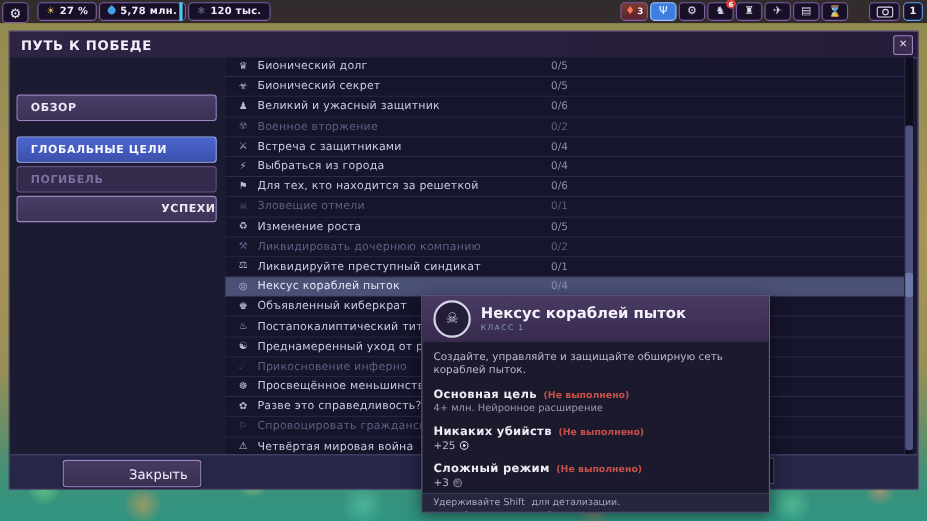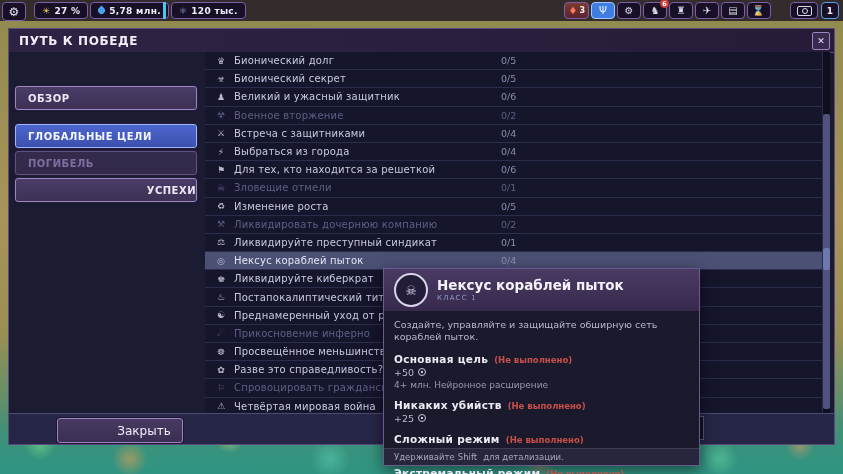--- a/index.html
+++ b/index.html
@@ -257,21 +257,21 @@
     <span class="gl">Ликвидируйте преступный синдикат</span>
     <span class="gc">0/1</span>
   </div>
       <div class="goal-row st-selected">
     <span class="gi">◎</span>
     <span class="gl">Нексус кораблей пыток</span>
     <span class="gc">0/4</span>
   </div>
       <div class="goal-row st-normal">
     <span class="gi">♚</span>
-    <span class="gl">Ликвидируйте киберкрат</span>
+    <span class="gl">Объявленный киберкрат</span>
 
   </div>
       <div class="goal-row st-normal">
     <span class="gi">♨</span>
     <span class="gl">Постапокалиптический титан</span>
 
   </div>
       <div class="goal-row st-normal">
     <span class="gi">☯</span>
     <span class="gl">Преднамеренный уход от реальности</span>
@@ -326,24 +326,20 @@
     </div>
   </div>
   <div class="tt-body">
     <div class="tt-desc">Создайте, управляйте и защищайте обширную сеть кораблей пыток.</div>
     <div id="tt-sections">
         <div class="tt-section">
     <div class="tt-sec-line">
       <span class="tt-sec-title">Основная цель</span>
       <span class="tt-status">(Не выполнено)</span>
     </div>
-    <div class="tt-reward">
-      <span>+50</span>
-      <span class="reward-icon nanite"></span>
-    </div>
     <div class="tt-note">4+ млн. Нейронное расширение</div>
   </div>
         <div class="tt-section">
     <div class="tt-sec-line">
       <span class="tt-sec-title">Никаких убийств</span>
       <span class="tt-status">(Не выполнено)</span>
     </div>
     <div class="tt-reward">
       <span>+25</span>
       <span class="reward-icon nanite"></span>

